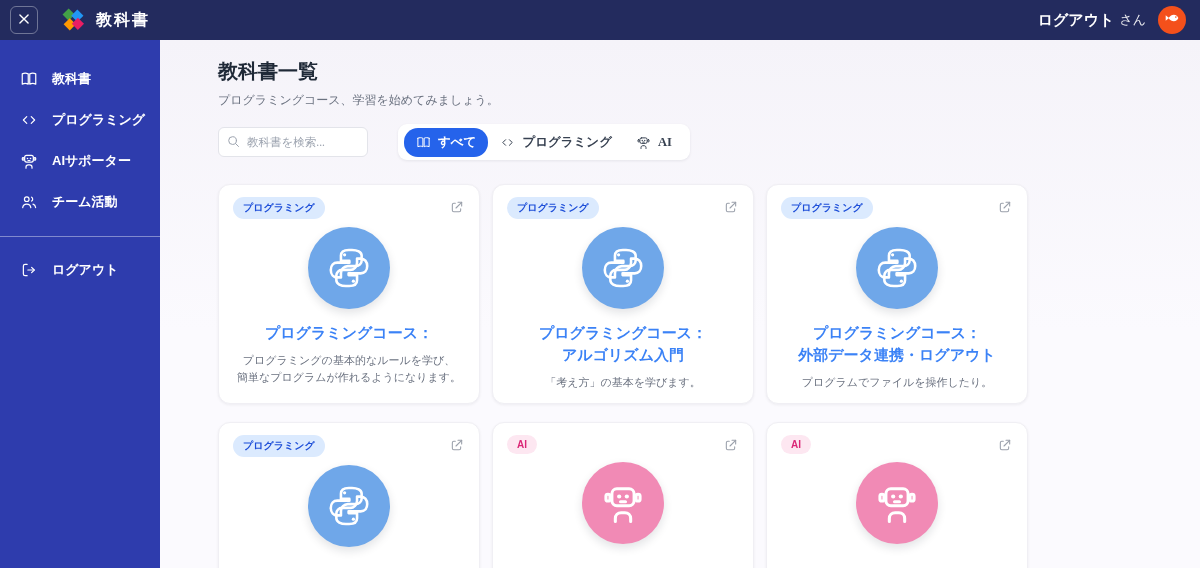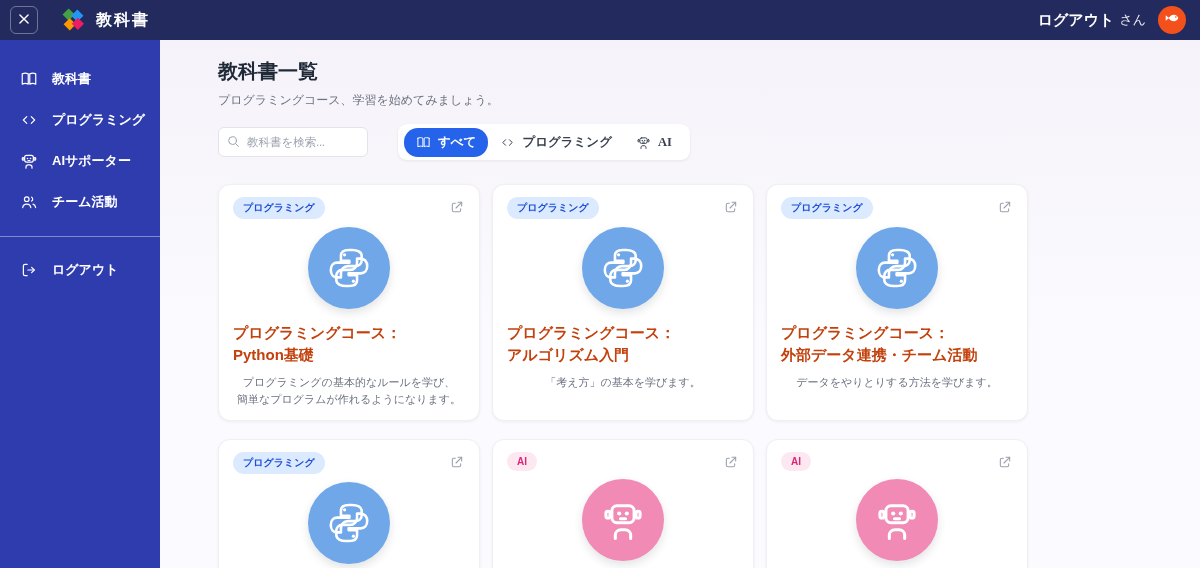--- a/index.html
+++ b/index.html
@@ -67,22 +67,22 @@
   .badge.programming { background:var(--c-badge-prog-bg,#dbeafe); color:var(--c-badge-prog-text,#1d4ed8); }
   .badge.ai { background:var(--c-badge-ai-bg,#fde7f1); color:var(--c-badge-ai-text,#db2777); }
   .ext-ic { color:#9aa0ab; width:16px; height:16px; margin-top:2px; cursor:pointer; }
   .ext-ic svg { width:16px; height:16px; }
   .card-circle { width:82px; height:82px; border-radius:50%; margin:8px auto 0 auto;
     display:flex; align-items:center; justify-content:center; color:#fff;
     box-shadow:0 4px 10px rgba(17,24,39,.12); }
   .card-circle.python { background:var(--c-python,#6fa7e9); }
   .card-circle.robot { background:var(--c-robot,#f18ab5); }
   .card-circle svg { width:46px; height:46px; }
-  .card-title { margin-top:13px; text-align:left; font-size:15px; font-weight:bold;
-    color:#c2410c; line-height:22px; }
+  .card-title { margin-top:13px; text-align:center; font-size:15px; font-weight:bold;
+    color:#3b82f6; line-height:22px; }
   .card-desc { margin-top:8px; text-align:center; font-size:11px; color:#6b7280;
     line-height:17px; }
 </style>
 </head>
 <body>
 
 <div class="topbar">
   <button class="close-btn">
     <span><svg viewBox="0 0 24 24" fill="none" stroke="currentColor" stroke-width="2.4" stroke-linecap="round">
           <path d="M5 5l14 14M19 5L5 19"></path>
@@ -230,21 +230,20 @@
           <div class="card-circle python">
             <svg viewBox="0 0 24 24" fill="none" stroke="currentColor" stroke-width="1.35" stroke-linecap="round" stroke-linejoin="round">
               <path d="M11.9 2.6c-2.6 0-4.1 1.1-4.1 3v2.7h4.4v.9H5.9c-2 0-3.4 1.5-3.4 3.8s1.4 3.9 3.4 3.9h1.9v-2.2c0-2 1.6-3.7 3.6-3.7h4.3c1.6 0 2.9-1.3 2.9-2.9V5.6c0-1.9-2.4-3-5-3h-1.7z"></path>
               <circle cx="9.7" cy="5.1" r=".85" fill="currentColor" stroke="none"></circle>
               <path d="M12.1 21.4c2.6 0 4.1-1.1 4.1-3v-2.7h-4.4v-.9h6.3c2 0 3.4-1.5 3.4-3.8s-1.4-3.9-3.4-3.9h-1.9v2.2c0 2-1.6 3.7-3.6 3.7H8.3c-1.6 0-2.9 1.3-2.9 2.9v2.5c0 1.9 2.4 3 5 3h1.7z"></path>
               <circle cx="14.3" cy="18.9" r=".85" fill="currentColor" stroke="none"></circle>
             </svg>
           </div>
           <div class="card-title">
             <div>プログラミングコース：</div>
-            <div>Python基礎</div>
           </div>
           <div class="card-desc">
             <div>プログラミングの基本的なルールを学び、</div>
             <div>簡単なプログラムが作れるようになります。</div>
           </div>
         </div>
         <div class="card">
           <div class="card-head">
             <span class="badge programming">プログラミング</span>
             <span class="ext-ic"><svg viewBox="0 0 24 24" fill="none" stroke="currentColor" stroke-width="1.6" stroke-linecap="round" stroke-linejoin="round">
@@ -281,24 +280,24 @@
           <div class="card-circle python">
             <svg viewBox="0 0 24 24" fill="none" stroke="currentColor" stroke-width="1.35" stroke-linecap="round" stroke-linejoin="round">
               <path d="M11.9 2.6c-2.6 0-4.1 1.1-4.1 3v2.7h4.4v.9H5.9c-2 0-3.4 1.5-3.4 3.8s1.4 3.9 3.4 3.9h1.9v-2.2c0-2 1.6-3.7 3.6-3.7h4.3c1.6 0 2.9-1.3 2.9-2.9V5.6c0-1.9-2.4-3-5-3h-1.7z"></path>
               <circle cx="9.7" cy="5.1" r=".85" fill="currentColor" stroke="none"></circle>
               <path d="M12.1 21.4c2.6 0 4.1-1.1 4.1-3v-2.7h-4.4v-.9h6.3c2 0 3.4-1.5 3.4-3.8s-1.4-3.9-3.4-3.9h-1.9v2.2c0 2-1.6 3.7-3.6 3.7H8.3c-1.6 0-2.9 1.3-2.9 2.9v2.5c0 1.9 2.4 3 5 3h1.7z"></path>
               <circle cx="14.3" cy="18.9" r=".85" fill="currentColor" stroke="none"></circle>
             </svg>
           </div>
           <div class="card-title">
             <div>プログラミングコース：</div>
-            <div>外部データ連携・チーム活動</div>
+            <div>外部データ連携・ログアウト</div>
           </div>
           <div class="card-desc">
-            <div>データをやりとりする方法を学びます。</div>
+            <div>プログラムでファイルを操作したり。</div>
           </div>
         </div>
         <div class="card">
           <div class="card-head">
             <span class="badge programming">プログラミング</span>
             <span class="ext-ic"><svg viewBox="0 0 24 24" fill="none" stroke="currentColor" stroke-width="1.6" stroke-linecap="round" stroke-linejoin="round">
                 <path d="M9.5 6.5H7.2C6 6.5 5 7.5 5 8.7v8.1C5 18 6 19 7.2 19h8.1c1.2 0 2.2-1 2.2-2.2v-2.3"></path>
                 <path d="M13.5 5H19v5.5"></path>
                 <path d="M19 5l-8.5 8.5"></path>
               </svg></span>

